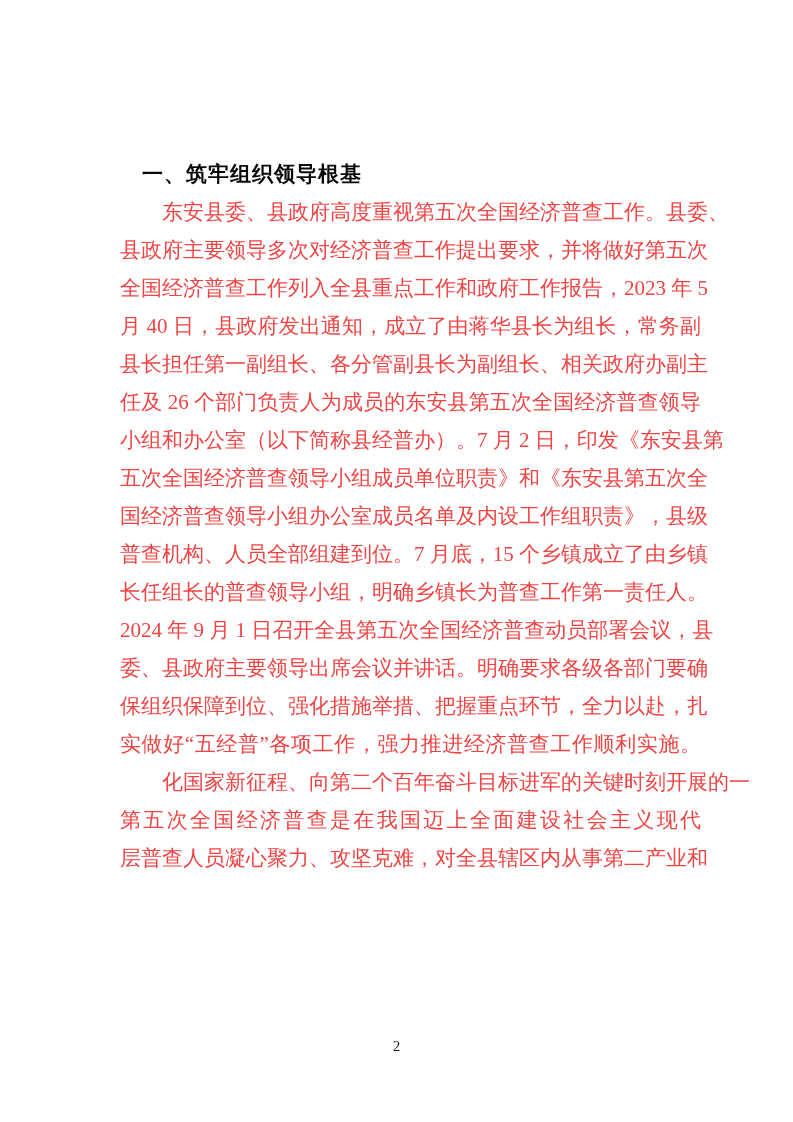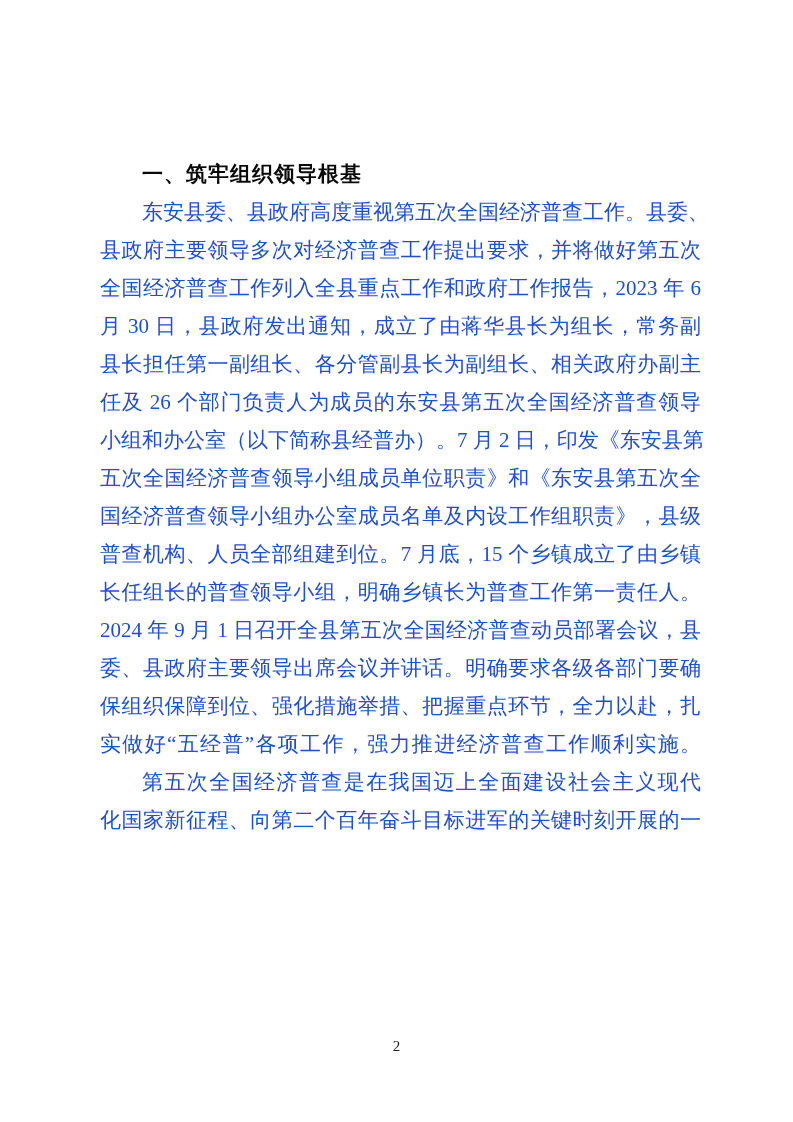--- a/index.html
+++ b/index.html
@@ -35,21 +35,22 @@
     color: #0a0a0a;
   }
   .para .line {
     height: 38px;
     line-height: 38px;
     font-size: 21px;
     text-align: justify;
     text-align-last: justify;
     text-justify: inter-ideograph;
     white-space: nowrap;
-    color: #1d4ed8;
+    color: #ef4444;
+    margin-left: 20px;
   }
   .para .line:first-child { text-indent: 2em; }
   .page-number {
     position: absolute;
     left: 0;
     top: 1036px;
     width: 793px;
     text-align: center;
     font-size: 15px;
     line-height: 20px;
@@ -60,39 +61,40 @@
 <body>
 
 <div class="page">
   <div class="content">
 
     <div class="section">
       <div class="heading">一、筑牢组织领导根基</div>
       <div class="para">
           <div class="line">东安县委、县政府高度重视第五次全国经济普查工作。县委、</div>
           <div class="line">县政府主要领导多次对经济普查工作提出要求，并将做好第五次</div>
-          <div class="line">全国经济普查工作列入全县重点工作和政府工作报告，2023 年 6</div>
-          <div class="line">月 30 日，县政府发出通知，成立了由蒋华县长为组长，常务副</div>
+          <div class="line">全国经济普查工作列入全县重点工作和政府工作报告，2023 年 5</div>
+          <div class="line">月 40 日，县政府发出通知，成立了由蒋华县长为组长，常务副</div>
           <div class="line">县长担任第一副组长、各分管副县长为副组长、相关政府办副主</div>
           <div class="line">任及 26 个部门负责人为成员的东安县第五次全国经济普查领导</div>
           <div class="line">小组和办公室（以下简称县经普办）。7 月 2 日，印发《东安县第</div>
           <div class="line">五次全国经济普查领导小组成员单位职责》和《东安县第五次全</div>
           <div class="line">国经济普查领导小组办公室成员名单及内设工作组职责》，县级</div>
           <div class="line">普查机构、人员全部组建到位。7 月底，15 个乡镇成立了由乡镇</div>
           <div class="line">长任组长的普查领导小组，明确乡镇长为普查工作第一责任人。</div>
           <div class="line">2024 年 9 月 1 日召开全县第五次全国经济普查动员部署会议，县</div>
           <div class="line">委、县政府主要领导出席会议并讲话。明确要求各级各部门要确</div>
           <div class="line">保组织保障到位、强化措施举措、把握重点环节，全力以赴，扎</div>
           <div class="line">实做好“五经普”各项工作，强力推进经济普查工作顺利实施。</div>
         </div>
     </div>
 
     <div class="section">
       <div class="para">
+          <div class="line">化国家新征程、向第二个百年奋斗目标进军的关键时刻开展的一</div>
           <div class="line">第五次全国经济普查是在我国迈上全面建设社会主义现代</div>
-          <div class="line">化国家新征程、向第二个百年奋斗目标进军的关键时刻开展的一</div>
+          <div class="line">层普查人员凝心聚力、攻坚克难，对全县辖区内从事第二产业和</div>
         </div>
     </div>
 
   </div>
 
   <div class="page-number">2</div>
 </div>
 
 </body></html>

